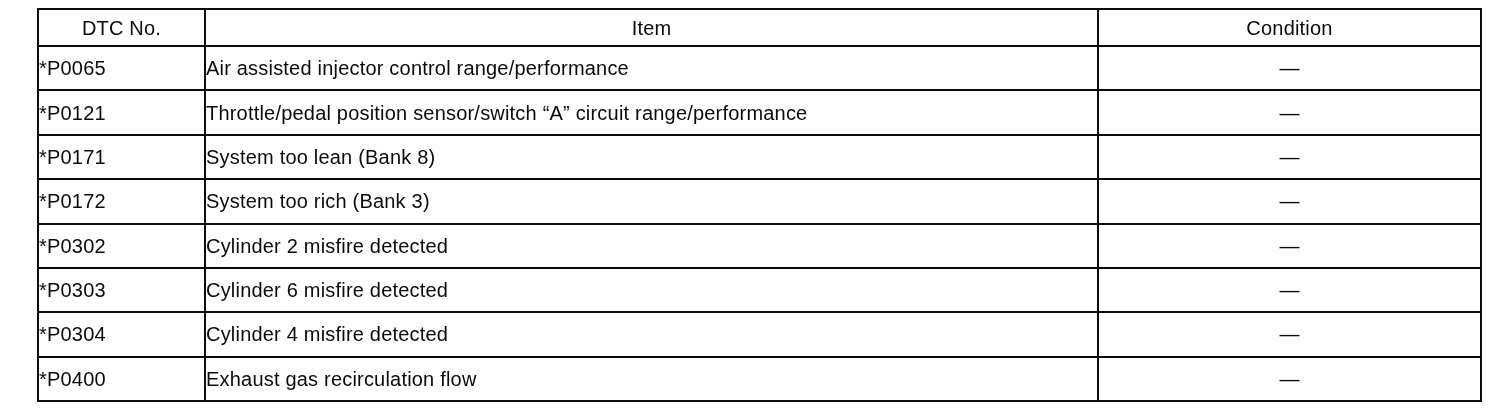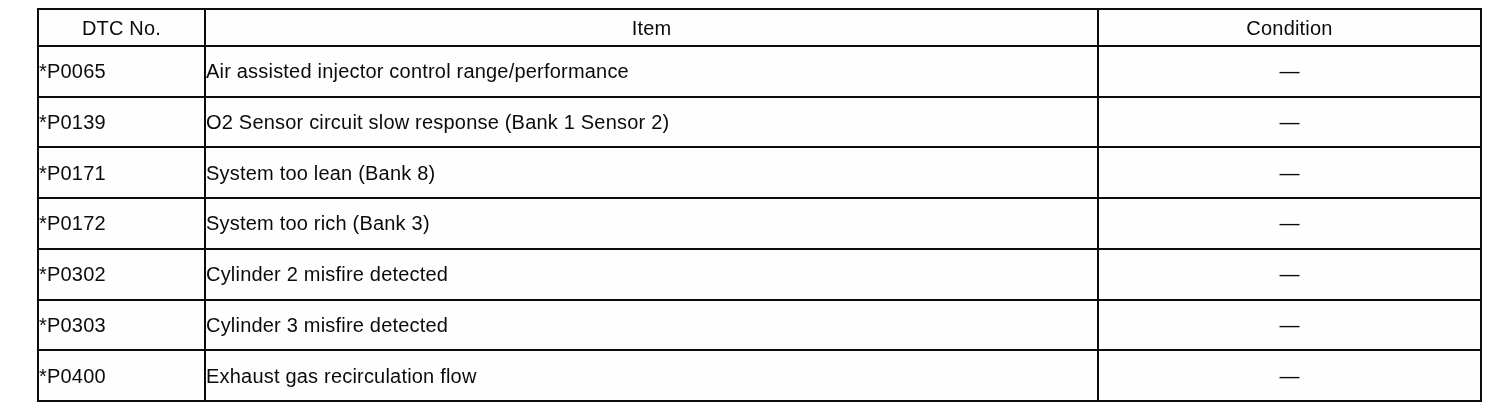--- a/index.html
+++ b/index.html
@@ -68,42 +68,47 @@
         <th class="hdr">Condition</th>
       </tr>
     </thead>
     <tbody>
         <tr>
           <td class="cell-dtc">*P0065</td>
           <td class="cell-item">Air assisted injector control range/performance</td>
           <td class="cell-condition">—</td>
         </tr>
         <tr>
-          <td class="cell-dtc">*P0139</td>
-          <td class="cell-item">O2 Sensor circuit slow response (Bank 1 Sensor 2)</td>
+          <td class="cell-dtc">*P0121</td>
+          <td class="cell-item">Throttle/pedal position sensor/switch “A” circuit range/performance</td>
           <td class="cell-condition">—</td>
         </tr>
         <tr>
           <td class="cell-dtc">*P0171</td>
           <td class="cell-item">System too lean (Bank 8)</td>
           <td class="cell-condition">—</td>
         </tr>
         <tr>
           <td class="cell-dtc">*P0172</td>
           <td class="cell-item">System too rich (Bank 3)</td>
           <td class="cell-condition">—</td>
         </tr>
         <tr>
           <td class="cell-dtc">*P0302</td>
           <td class="cell-item">Cylinder 2 misfire detected</td>
           <td class="cell-condition">—</td>
         </tr>
         <tr>
           <td class="cell-dtc">*P0303</td>
-          <td class="cell-item">Cylinder 3 misfire detected</td>
+          <td class="cell-item">Cylinder 6 misfire detected</td>
+          <td class="cell-condition">—</td>
+        </tr>
+        <tr>
+          <td class="cell-dtc">*P0304</td>
+          <td class="cell-item">Cylinder 4 misfire detected</td>
           <td class="cell-condition">—</td>
         </tr>
         <tr>
           <td class="cell-dtc">*P0400</td>
           <td class="cell-item">Exhaust gas recirculation flow</td>
           <td class="cell-condition">—</td>
         </tr>
       </tbody>
   </table>
 </div>

